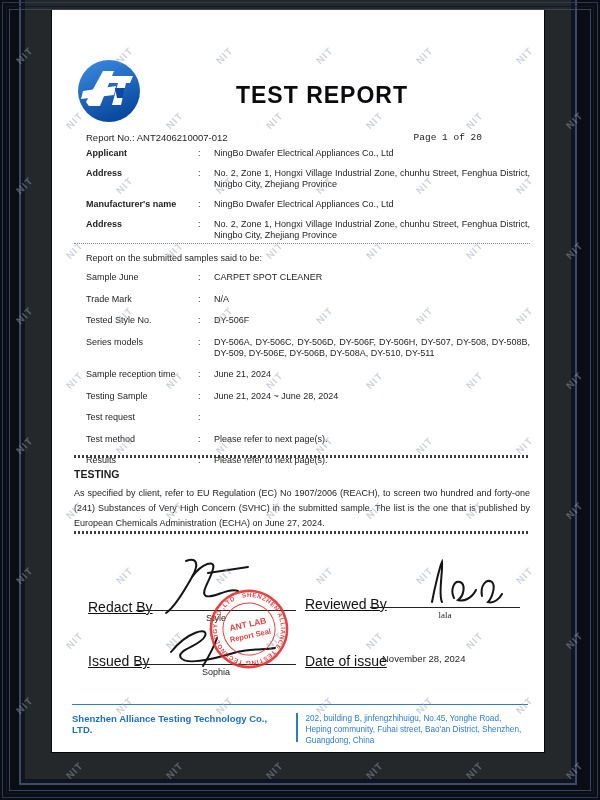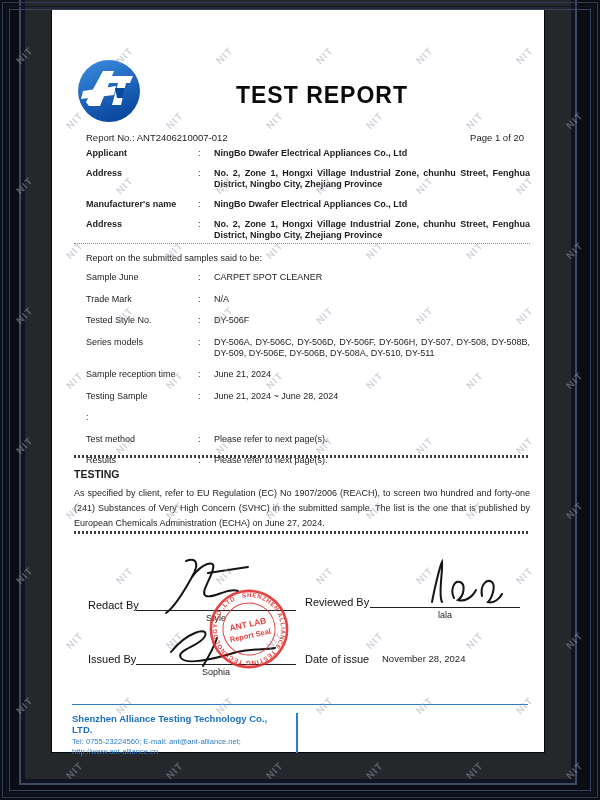--- a/index.html
+++ b/index.html
@@ -32,25 +32,25 @@
   
   .logo{position:absolute;left:24px;top:48px;width:66px;height:66px;}
   .title{
     position:absolute;left:120px;top:72px;width:300px;text-align:center;
     font-size:23px;font-weight:bold;letter-spacing:1px;color:#0b0b0d;
   }
   .report-line{
     position:absolute;left:34px;top:122px;width:438px;
     font-size:9.5px;display:flex;justify-content:space-between;
   }
-  .report-line .pg{}
+  .report-line .pg{margin-right:42px;font-family:Liberation Mono, monospace;}
   
   .rows-block{position:absolute;left:34px;width:444px;font-size:9px;line-height:11px;}
   #party-rows{top:138px;}
-  #party-rows .val{font-weight:bold;}
+  #party-rows .val{font-weight:normal;}
   #party-rows .lbl{font-weight:bold;}
   #sample-rows{top:262px;}
   .row{display:flex;margin-bottom:9px;}
   .row .lbl{width:112px;flex:none;}
   .row .col{width:16px;flex:none;text-align:left;}
   .row .val{flex:1;text-align:justify;}
   #sample-rows .row{margin-bottom:10.5px;}
   .intro-line{position:absolute;left:34px;top:243px;font-size:9px;}
   
   .dotline{position:absolute;left:22px;width:456px;pointer-events:none;}
@@ -58,31 +58,31 @@
   .dot-heavy{height:3px;background:repeating-linear-gradient(90deg,#3c3c3c 0 2px,transparent 2px 4px);}
   .sep1{top:445px;}
   .sep2{top:521px;}
   
   .summary-h{position:absolute;left:22px;top:458px;font-size:10.5px;font-weight:bold;}
   .summary-p{
     position:absolute;left:22px;top:476px;width:456px;
     font-size:9px;line-height:15px;text-align:justify;
   }
   
-  .sig-label{position:absolute;font-size:11px;color:#111;}
+  .sig-label{position:absolute;font-size:14px;color:#111;text-decoration:underline;}
   .sig-line{position:absolute;height:1px;background:#222;}
   .sig-typed{position:absolute;font-size:9px;text-align:center;}
   .sig-hand{position:absolute;pointer-events:none;}
   .l-redact{left:36px;top:589px;}
   .line-redact{left:84px;top:600px;width:160px;}
   .t-redact{left:124px;top:603px;width:80px;}
   .h-redact{left:100px;top:545px;}
   .l-review{left:253px;top:586px;text-align:right;}
   .line-review{left:318px;top:597px;width:150px;}
-  .t-review{left:353px;top:600px;width:80px;}
+  .t-review{left:353px;top:600px;width:80px;font-family:Liberation Serif, serif;}
   .h-review{left:350px;top:548px;}
   .l-issued{left:36px;top:643px;}
   .line-issued{left:84px;top:654px;width:160px;}
   .t-issued{left:124px;top:657px;width:80px;}
   .h-issued{left:105px;top:612px;}
   .l-date{left:253px;top:643px;}
   .v-date{position:absolute;left:330px;top:643px;font-size:9.5px;}
   .stamp{position:absolute;left:156px;top:578px;width:82px;height:82px;z-index:7;opacity:.88;transform:rotate(-12deg);}
   
   .footer{position:absolute;left:20px;top:694px;width:456px;border-top:1.5px solid #2f7cc6;padding-top:8px;display:flex;color:#2b7ccb;}
@@ -187,20 +187,21 @@
     <span class="val">June 21, 2024</span>
   </div>
 
   <div class="row">
     <span class="lbl">Testing Sample</span>
     <span class="col">:</span>
     <span class="val">June 21, 2024 ~ June 28, 2024</span>
   </div>
 
   <div class="row">
+    <span class="lbl">Test request</span>
     <span class="col">:</span>
   </div>
 
   <div class="row">
     <span class="lbl">Test method</span>
     <span class="col">:</span>
     <span class="val">Please refer to next page(s).</span>
   </div>
 
   <div class="row">
@@ -265,26 +266,23 @@
           <textPath href="#ringPath">SHENZHEN ALLIANCE TESTING TECHNOLOGY CO.,LTD</textPath>
         </text>
         <text x="41" y="39" text-anchor="middle" font-size="8.5" font-weight="bold" fill="#e02a2a">ANT LAB</text>
         <text x="41" y="50" text-anchor="middle" font-size="7.5" font-weight="bold" fill="#e02a2a">Report Seal</text>
       </svg>
     </div>
 
     <div class="footer">
       <div class="foot-left">
         <div class="foot-company">Shenzhen Alliance Testing Technology Co., LTD.</div>
-        <div class="foot-contact">
-          <div>Tel: 0755-23224560; E-mail: ant@ant-alliance.net;</div>
-          <div>http://www.ant-alliance.cn</div>
-        </div>
       </div>
       <div class="foot-div"></div>
+      <div class="foot-right">202, building B, jinfengzhihuigu, No.45, Yonghe Road, Heping community, Fuhai street, Bao'an District, Shenzhen, Guangdong, China</div>
     </div>
 
   </div>
 </div>
 
 <div class="wm-layer" id="wm-layer">
     <span class="wm" style="left: 65px; top: -15px;">NIT</span>
     <span class="wm" style="left: 165px; top: -15px;">NIT</span>
     <span class="wm" style="left: 265px; top: -15px;">NIT</span>
     <span class="wm" style="left: 365px; top: -15px;">NIT</span>

